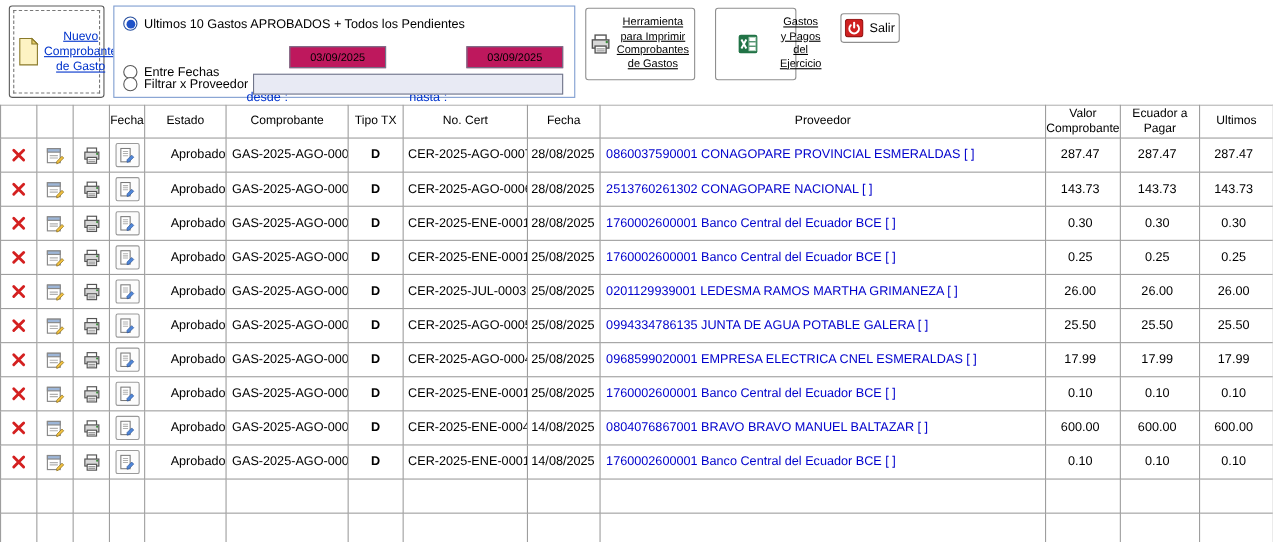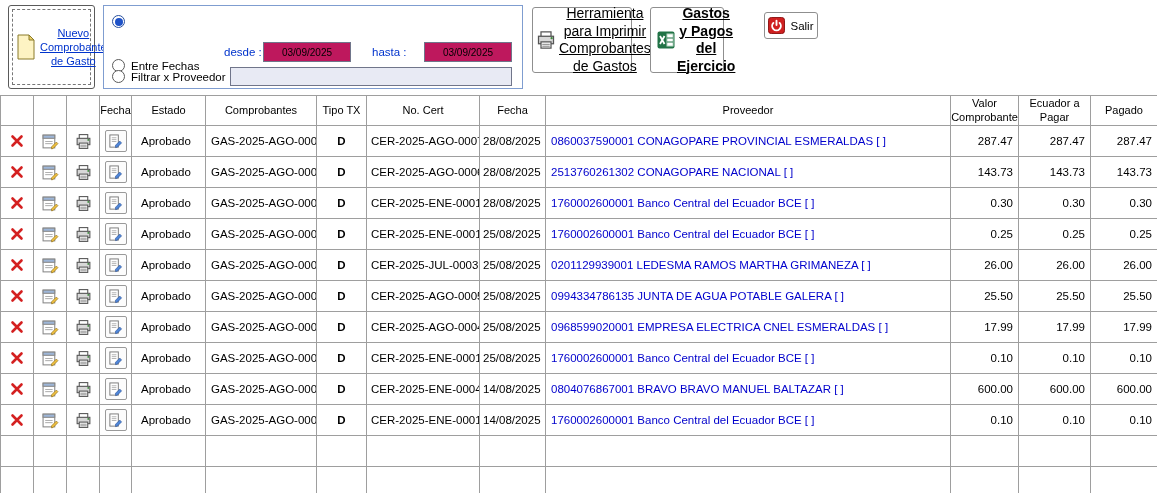--- a/index.html
+++ b/index.html
@@ -36,63 +36,63 @@
   }
   .radio-option { position: absolute; display: flex; align-items: center; gap: 6px; cursor: pointer; }
   .radio {
     width: 13px; height: 13px; border: 1px solid #5a5a5a; border-radius: 50%;
     background: #fff; position: relative; flex: none; display: inline-block;
   }
   .radio.checked { border-color: #274f9e; }
   .radio.checked::after {
     content: ""; position: absolute; inset: 1.5px; border-radius: 50%; background: #1f52c8;
   }
-  .blue-label { color: #0033cc; position: absolute; }
+  .blue-label { color: #0033cc; position: absolute; margin-top: 37px; }
   .date-input {
     position: absolute; width: 88px; height: 20px;
     background: #be185d; border: 1px solid #70758a;
     text-align: center; font-family: inherit; font-size: 10px; color: #000;
   }
   .prov-input {
     position: absolute; left: 126px; top: 61px; width: 282px; height: 19px;
     background: #e8eaf4; border: 1px solid #70758a;
     font-family: inherit; font-size: 11.5px; padding: 0 3px;
   }
 
   #btn-herr { left: 532px; top: 7px; width: 100px; height: 66px;
     display: flex; align-items: center; gap: 3px; padding: 2px 3px; }
   #btn-herr .lbl, #btn-gastos .lbl {
-    flex: 1; font-size: 14px; line-height: 1.25; text-decoration: underline;
+    flex: 1; font-size: 10px; line-height: 1.25; text-decoration: underline;
   }
   #btn-gastos { left: 650px; top: 7px; width: 74px; height: 66px;
-    display: flex; align-items: center; gap: 2px; padding: 6px; font-weight: bold; }
+    display: flex; align-items: center; gap: 20px; padding: 20px; }
   #btn-salir { left: 764px; top: 12px; width: 54px; height: 27px;
     display: flex; align-items: center; justify-content: center; gap: 5px; }
   #btn-salir .lbl { font-size: 11.5px; }
 
   .icon { flex: none; display: inline-flex; }
 
   
   table { border-collapse: collapse; table-layout: fixed; width: 1157px; }
   th, td { border: 1px solid #9e9e9e; overflow: hidden; white-space: nowrap; padding: 0; }
   thead th {
     height: 30px; font-weight: normal; font-size: 11px;
     text-align: center; vertical-align: middle; white-space: normal; line-height: 1.2;
     background: #fff;
   }
   tbody td { height: 31px; vertical-align: middle; font-size: 11.5px; background: #fff; }
 
   .c-icon { text-align: center; }
-  .c-estado { padding-left: 9px; }
+  .c-estado { padding-left: 9px; text-align: right; }
   .c-comp   { padding-left: 5px; }
   .c-tipo   { text-align: center; font-weight: bold; }
   .c-cert   { padding-left: 4px; }
   .c-fecha  { padding-left: 3px; }
   .c-prov   { padding-left: 5px; color: #0000cc; font-weight: normal; }
-  .c-num    { text-align: right; padding-right: 5px; }
+  .c-num    { text-align: center; padding-right: 5px; }
 
   .row-icon-btn {
     background: none; border: none; padding: 0; margin: 0;
     cursor: pointer; display: inline-flex; vertical-align: middle;
   }
   .pagos-btn {
     width: 22px; height: 22px; background: #fcfcfc;
     border: 1px solid #9a9a9a; border-radius: 2px;
     align-items: center; justify-content: center;
   }
@@ -111,20 +111,21 @@
         </svg>
       </span>
       <span class="lbl">Nuevo Comprobante de Gasto</span>
     </span>
   </button>
 
   <div class="filter-panel">
 
     <div class="radio-option" style="left:8px; top:9px;">
       <span class="radio checked"></span>
+      <span>Ultimos 10 Gastos APROBADOS + Todos los Pendientes</span>
     </div>
 
     <div class="radio-option" style="left:8px; top:38px;margin-top:15px;">
       <span class="radio"></span>
       <span>Entre Fechas</span>
     </div>
     <span class="blue-label" style="left:120px; top:40px;">desde :</span>
     <input class="date-input" style="left: 159px; top: 36px;" value="03/09/2025">
     <span class="blue-label" style="left:268px; top:40px;">hasta :</span>
     <input class="date-input" style="left: 320px; top: 36px;" value="03/09/2025">
@@ -193,28 +194,28 @@
       <col style="width:72px">
     <col style="width:67px">
   </colgroup>
   <thead>
     <tr>
       <th></th>
       <th></th>
       <th></th>
       <th>Fecha</th>
       <th>Estado</th>
-      <th>Comprobantes</th>
+      <th>Comprobante</th>
       <th>Tipo TX</th>
       <th>No. Cert</th>
       <th>Fecha</th>
       <th>Proveedor</th>
       <th>Valor Comprobante</th>
       <th>Ecuador a Pagar</th>
-      <th>Pagado</th>
+      <th>Ultimos</th>
     </tr>
   </thead>
   <tbody>
   <tr>
     <td class="c-icon">
       <button class="row-icon-btn">
         <svg width="14" height="14" viewBox="0 0 14 14">
           <path d="M2.5 2.5 L11.5 11.5 M11.5 2.5 L2.5 11.5" stroke="#d42020" stroke-width="2.6" stroke-linecap="round"></path>
         </svg>
       </button>

